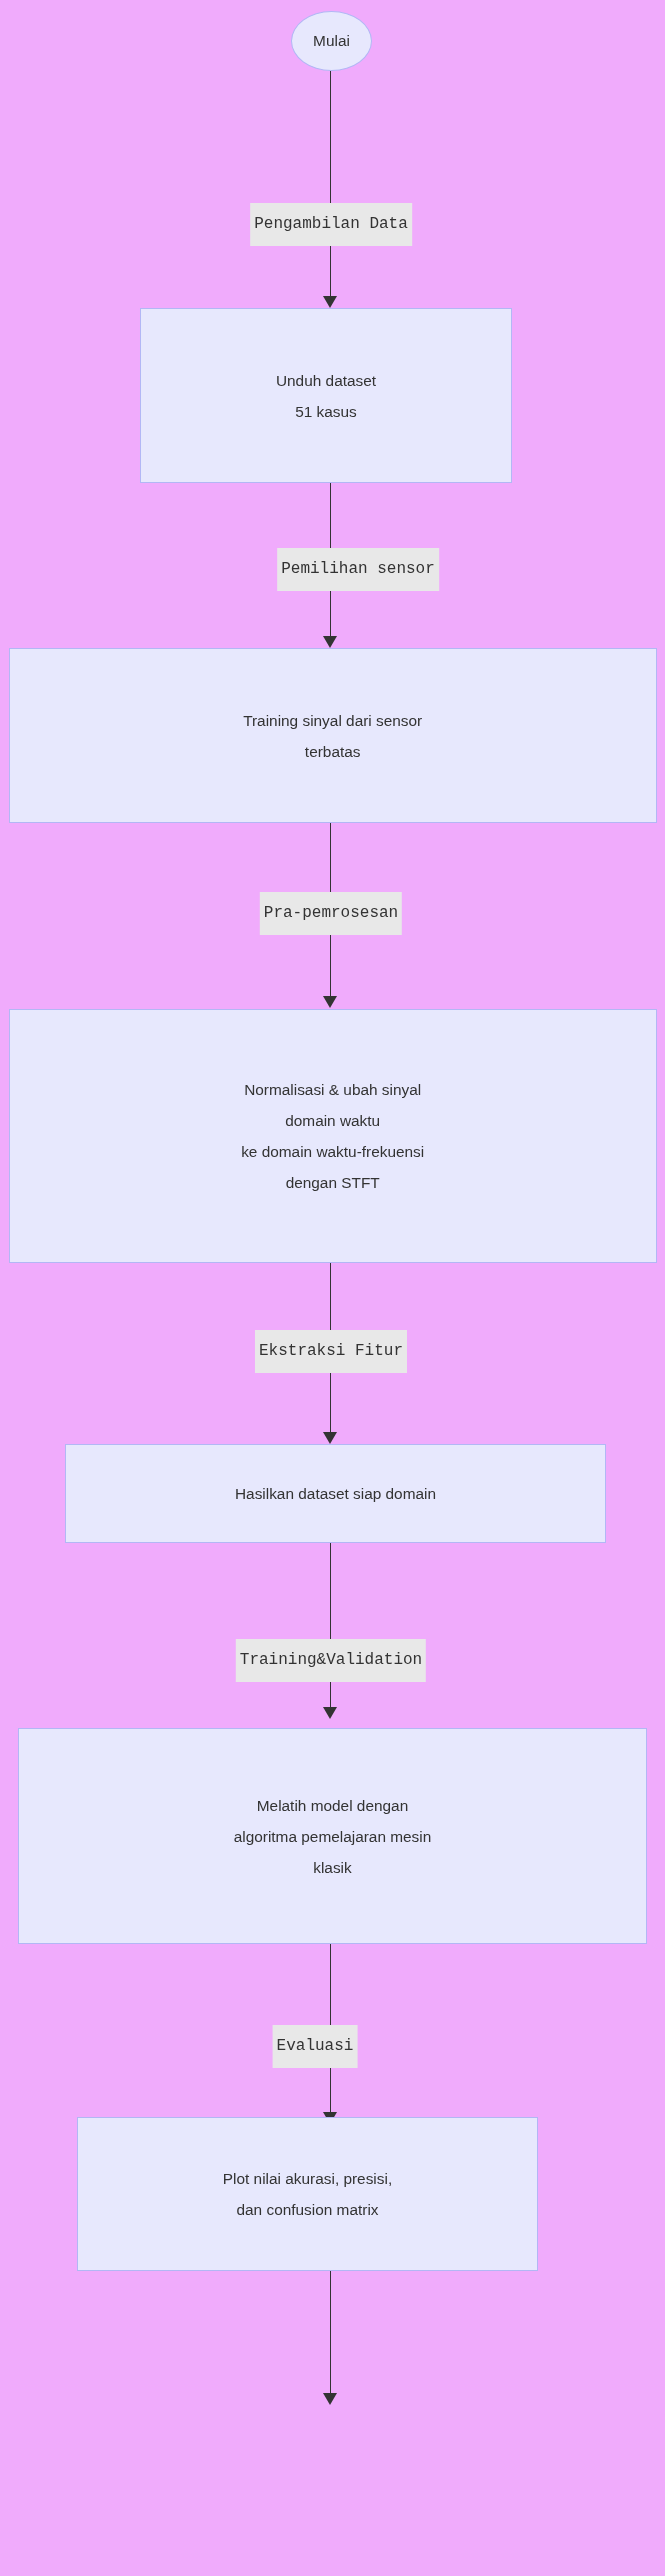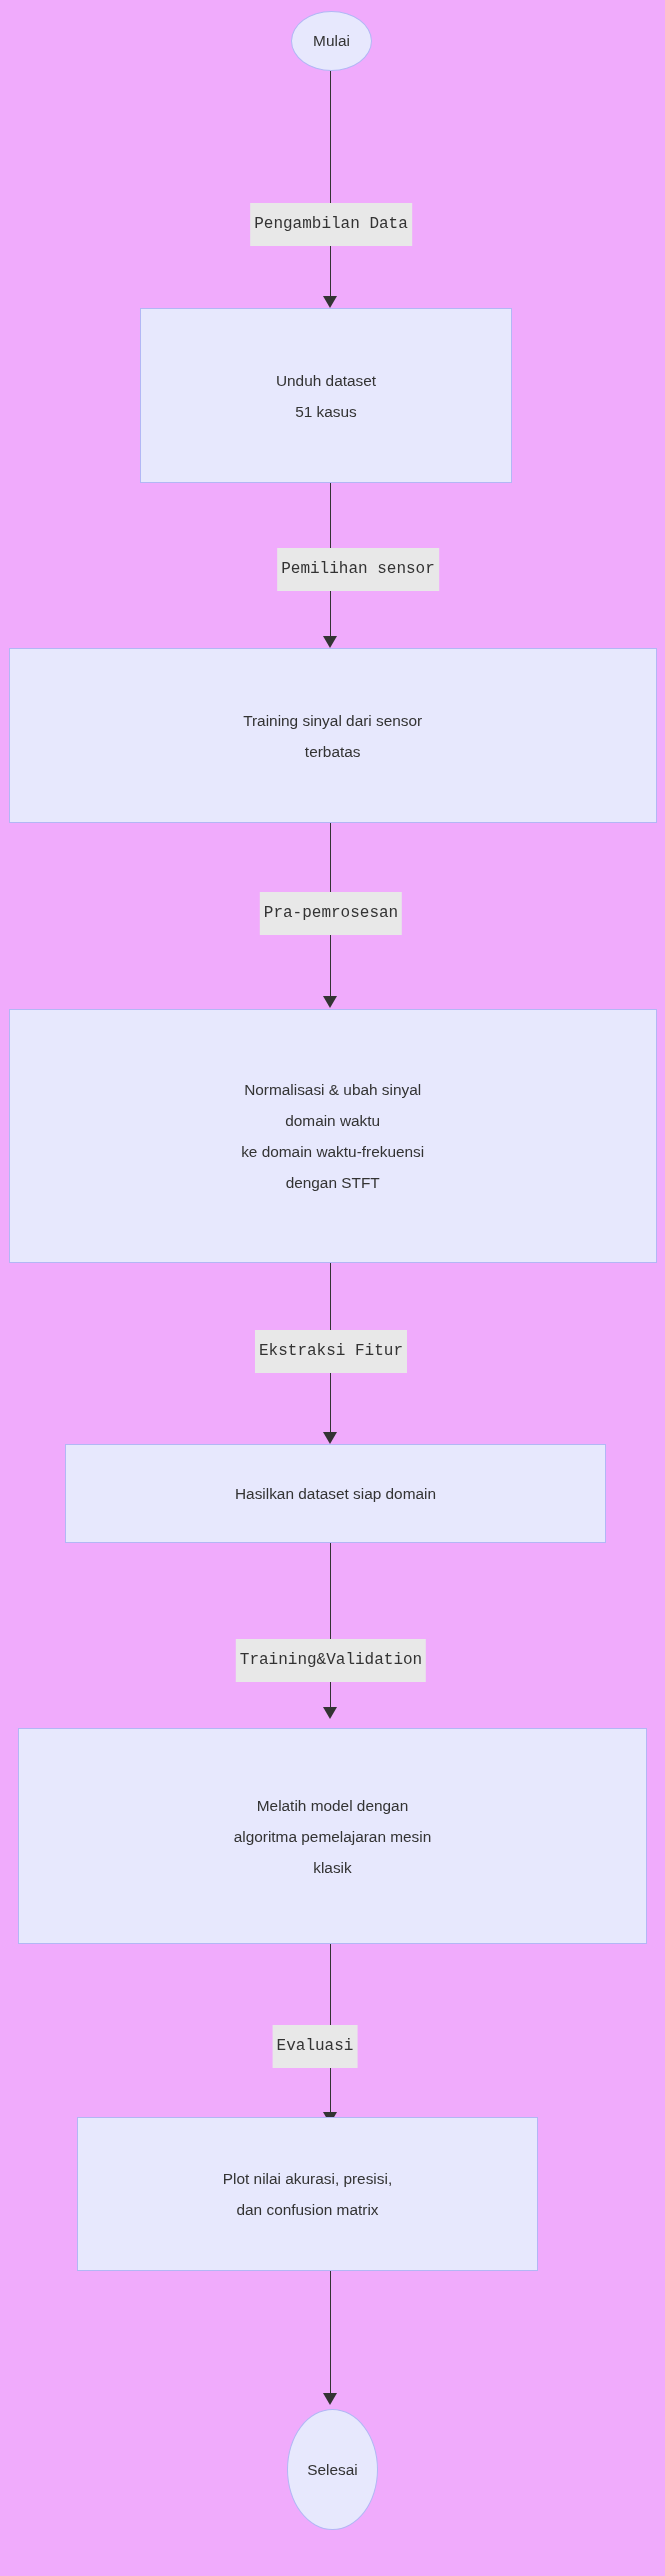--- a/index.html
+++ b/index.html
@@ -116,16 +116,15 @@
   <div class="edge-line" style="left:330px; top:1944px; height:169px;"></div>
   <div class="edge-arrow" style="left:323px; top:2112px;"></div>
   <div class="edge-label" style="left:315px; top:2013px;margin-top:12px;">Evaluasi</div>
 
   <div class="node process" style="left:77px; top:2117px; width:461px; height:154px;">Plot nilai akurasi, presisi,
 dan confusion matrix</div>
 
   <div class="edge-line" style="left:330px; top:2271px; height:123px;"></div>
   <div class="edge-arrow" style="left:323px; top:2393px;"></div>
 
-  <div class="node terminal" style="left:287px; top:2409px; width:91px; height:121px;">Selesai</div>
 
 </div>
 
 
 </body></html>

